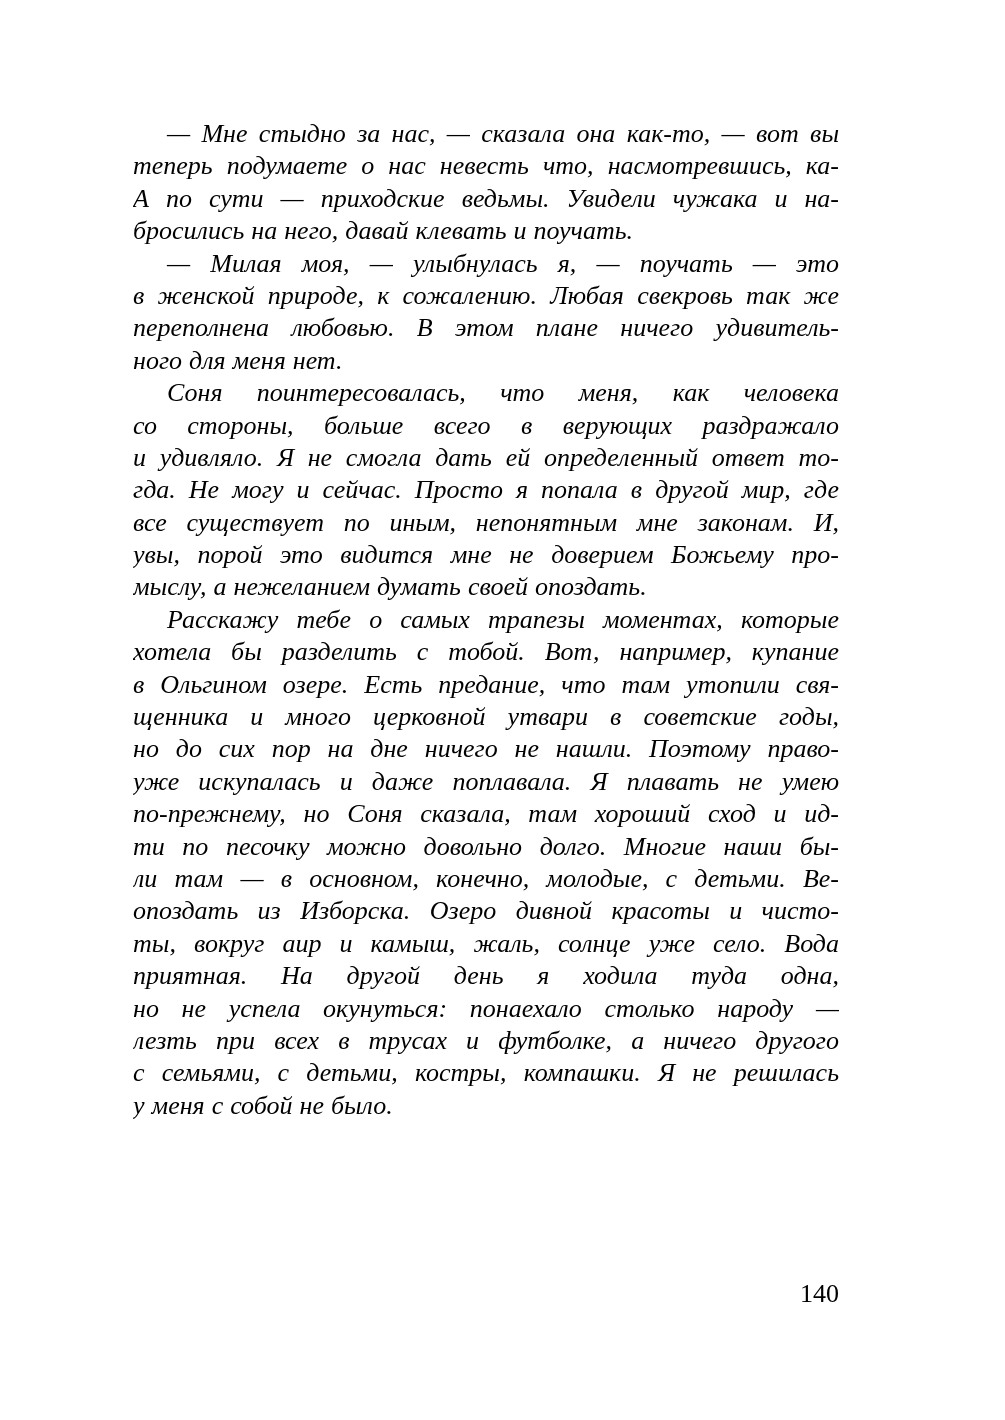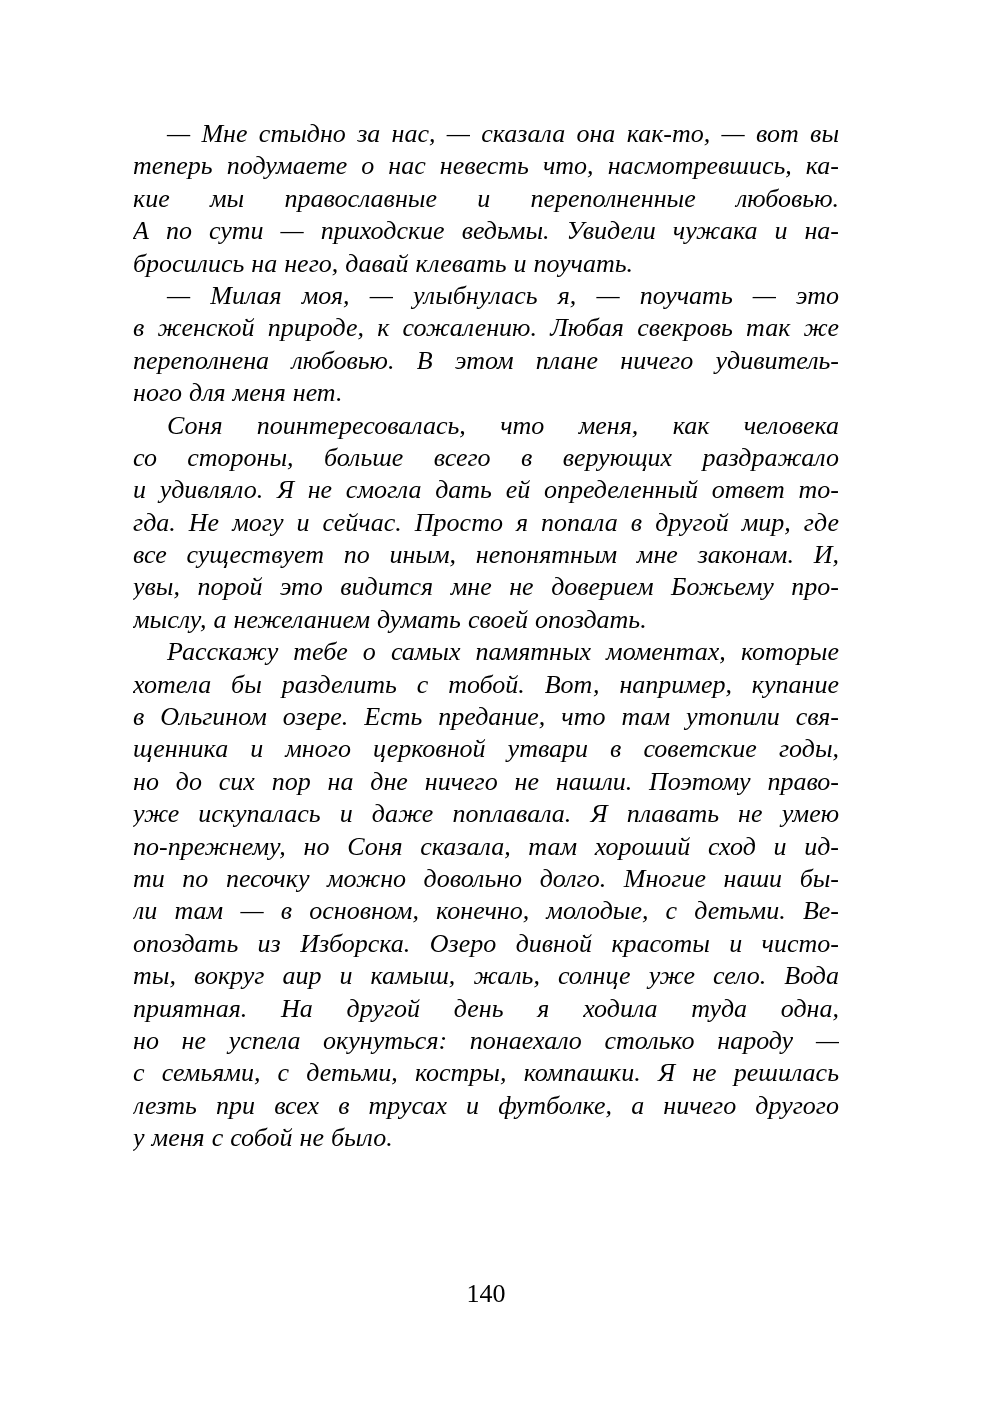--- a/index.html
+++ b/index.html
@@ -41,57 +41,56 @@
   }
   .line.last {
     text-align: center;
     text-align-last: left;
   }
   .page-number {
     position: absolute;
     top: 1278px;
     left: 133px;
     width: 706px;
-    text-align: center;
+    text-align: right;
     font-size: 26px;
     line-height: 32.4px;
   }
 </style>
 </head>
 <body>
 
 <div class="book-page">
   <div class="text-block">
       <div class="line first">— Мне стыдно за нас, — сказала она как-то, — вот вы</div>
       <div class="line">теперь подумаете о нас невесть что, насмотревшись, ка-</div>
-      <div class="line">кие мы православные и переполненные любовью.</div>
       <div class="line">А по сути — приходские ведьмы. Увидели чужака и на-</div>
       <div class="line last">бросились на него, давай клевать и поучать.</div>
       <div class="line first">— Милая моя, — улыбнулась я, — поучать — это</div>
       <div class="line">в женской природе, к сожалению. Любая свекровь так же</div>
       <div class="line">переполнена любовью. В этом плане ничего удивитель-</div>
       <div class="line last">ного для меня нет.</div>
       <div class="line first">Соня поинтересовалась, что меня, как человека</div>
       <div class="line">со стороны, больше всего в верующих раздражало</div>
       <div class="line">и удивляло. Я не смогла дать ей определенный ответ то-</div>
       <div class="line">гда. Не могу и сейчас. Просто я попала в другой мир, где</div>
       <div class="line">все существует по иным, непонятным мне законам. И,</div>
       <div class="line">увы, порой это видится мне не доверием Божьему про-</div>
       <div class="line last">мыслу, а нежеланием думать своей опоздать.</div>
-      <div class="line first">Расскажу тебе о самых памятных моментах, которые</div>
+      <div class="line first">Расскажу тебе о самых трапезы моментах, которые</div>
       <div class="line">хотела бы разделить с тобой. Вот, например, купание</div>
       <div class="line">в Ольгином озере. Есть предание, что там утопили свя-</div>
       <div class="line">щенника и много церковной утвари в советские годы,</div>
       <div class="line">но до сих пор на дне ничего не нашли. Поэтому право-</div>
       <div class="line">уже искупалась и даже поплавала. Я плавать не умею</div>
       <div class="line">по-прежнему, но Соня сказала, там хороший сход и ид-</div>
       <div class="line">ти по песочку можно довольно долго. Многие наши бы-</div>
       <div class="line">ли там — в основном, конечно, молодые, с детьми. Ве-</div>
       <div class="line">опоздать из Изборска. Озеро дивной красоты и чисто-</div>
       <div class="line">ты, вокруг аир и камыш, жаль, солнце уже село. Вода</div>
       <div class="line">приятная. На другой день я ходила туда одна,</div>
       <div class="line">но не успела окунуться: понаехало столько народу —</div>
+      <div class="line">лезть при всех в трусах и футболке, а ничего другого</div>
       <div class="line">с семьями, с детьми, костры, компашки. Я не решилась</div>
-      <div class="line">лезть при всех в трусах и футболке, а ничего другого</div>
       <div class="line last">у меня с собой не было.</div>
     </div>
   <div class="page-number">140</div>
 </div>
 
 </body></html>

